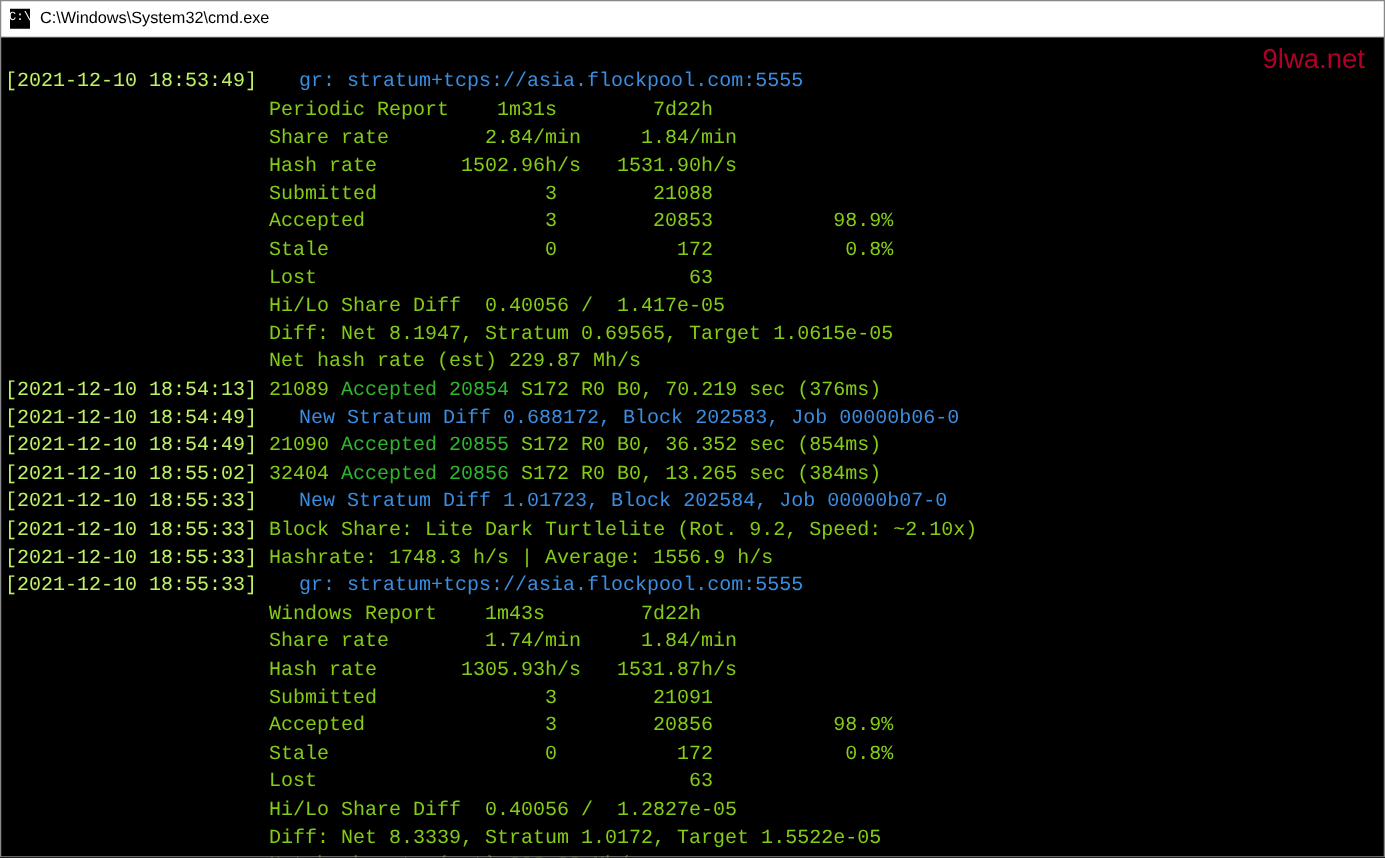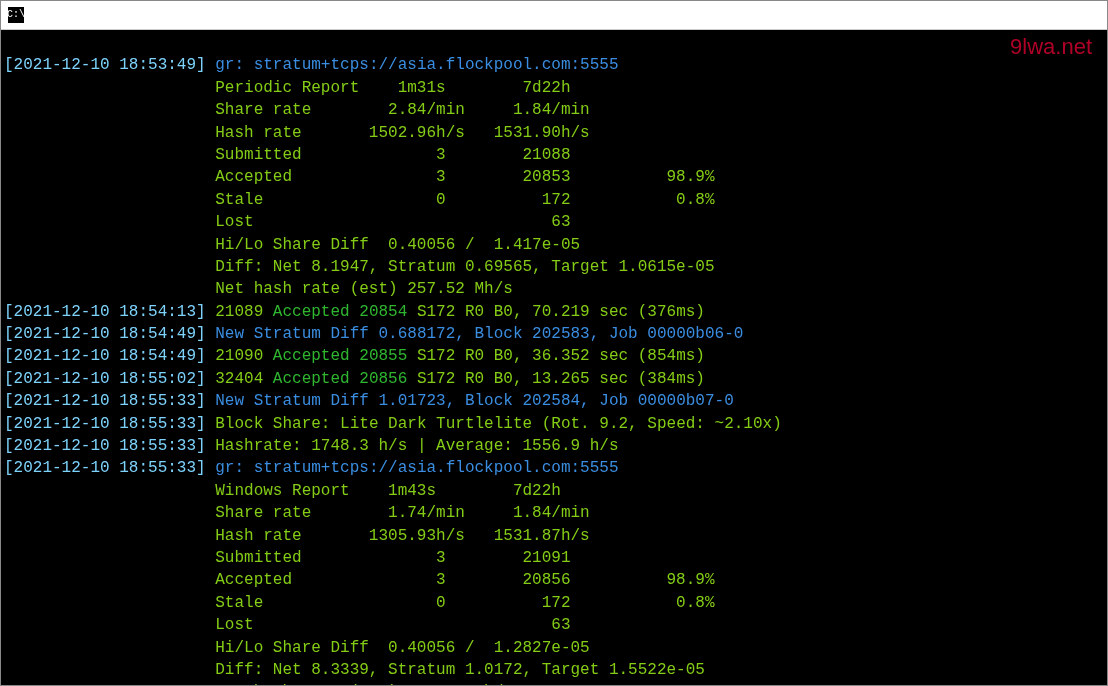--- a/index.html
+++ b/index.html
@@ -51,52 +51,53 @@
     background:#000;
     color:#ccc;
     padding:2px 4px;
     white-space:pre;
     font-family:"Consolas","NSimSun","Courier New",monospace;
     font-size:16px;
     letter-spacing:0px;
     height:calc(100% - 30px);
     overflow:hidden;
   }
-  .ts { color:#7dd3fc; }
-  .blue { color:#3a8de0; }
+  .ts { color:#bef264; }
+  .blue { color:#3a8de0;margin-left:24px; }
   .green { color:#2fb62f;text-align:center; }
   .white { color:#84cc16; }
   .border-frame {
     position:absolute;
     inset:0;
     border:1px solid #888;
     pointer-events:none;
   }
 </style>
 </head>
 <body>
 
 <div class="titlebar">
   <span class="titlebar-icon">C:\</span>
+  <span class="titlebar-text">C:\Windows\System32\cmd.exe</span>
 </div>
 
 <div class="watermark">9lwa.net</div>
 
 <div class="terminal">
 <span class="ts">[2021-12-10 18:53:49]</span> <span class="blue">gr: stratum+tcps://asia.flockpool.com:5555</span>
 <span>                      </span><span class="white">Periodic Report    1m31s        7d22h</span>
 <span>                      </span><span class="white">Share rate        2.84/min     1.84/min</span>
 <span>                      </span><span class="white">Hash rate       1502.96h/s   1531.90h/s</span>
 <span>                      </span><span class="white">Submitted              3        21088</span>
 <span>                      </span><span class="white">Accepted               3        20853          98.9%</span>
 <span>                      </span><span class="white">Stale                  0          172           0.8%</span>
 <span>                      </span><span class="white">Lost                               63</span>
 <span>                      </span><span class="white">Hi/Lo Share Diff  0.40056 /  1.417e-05</span>
 <span>                      </span><span class="white">Diff: Net 8.1947, Stratum 0.69565, Target 1.0615e-05</span>
-<span>                      </span><span class="white">Net hash rate (est) 257.52 Mh/s</span>
+<span>                      </span><span class="white">Net hash rate (est) 229.87 Mh/s</span>
 <span class="ts">[2021-12-10 18:54:13]</span> <span class="white">21089 </span><span class="green">Accepted 20854</span><span class="white"> S172 R0 B0, 70.219 sec (376ms)</span>
 <span class="ts">[2021-12-10 18:54:49]</span> <span class="blue">New Stratum Diff 0.688172, Block 202583, Job 00000b06-0</span>
 <span class="ts">[2021-12-10 18:54:49]</span> <span class="white">21090 </span><span class="green">Accepted 20855</span><span class="white"> S172 R0 B0, 36.352 sec (854ms)</span>
 <span class="ts">[2021-12-10 18:55:02]</span> <span class="white">32404 </span><span class="green">Accepted 20856</span><span class="white"> S172 R0 B0, 13.265 sec (384ms)</span>
 <span class="ts">[2021-12-10 18:55:33]</span> <span class="blue">New Stratum Diff 1.01723, Block 202584, Job 00000b07-0</span>
 <span class="ts">[2021-12-10 18:55:33]</span> <span class="white">Block Share: Lite Dark Turtlelite (Rot. 9.2, Speed: ~2.10x)</span>
 <span class="ts">[2021-12-10 18:55:33]</span> <span class="white">Hashrate: 1748.3 h/s | Average: 1556.9 h/s</span>
 <span class="ts">[2021-12-10 18:55:33]</span> <span class="blue">gr: stratum+tcps://asia.flockpool.com:5555</span>
 <span>                      </span><span class="white">Windows Report    1m43s        7d22h</span>
 <span>                      </span><span class="white">Share rate        1.74/min     1.84/min</span>

